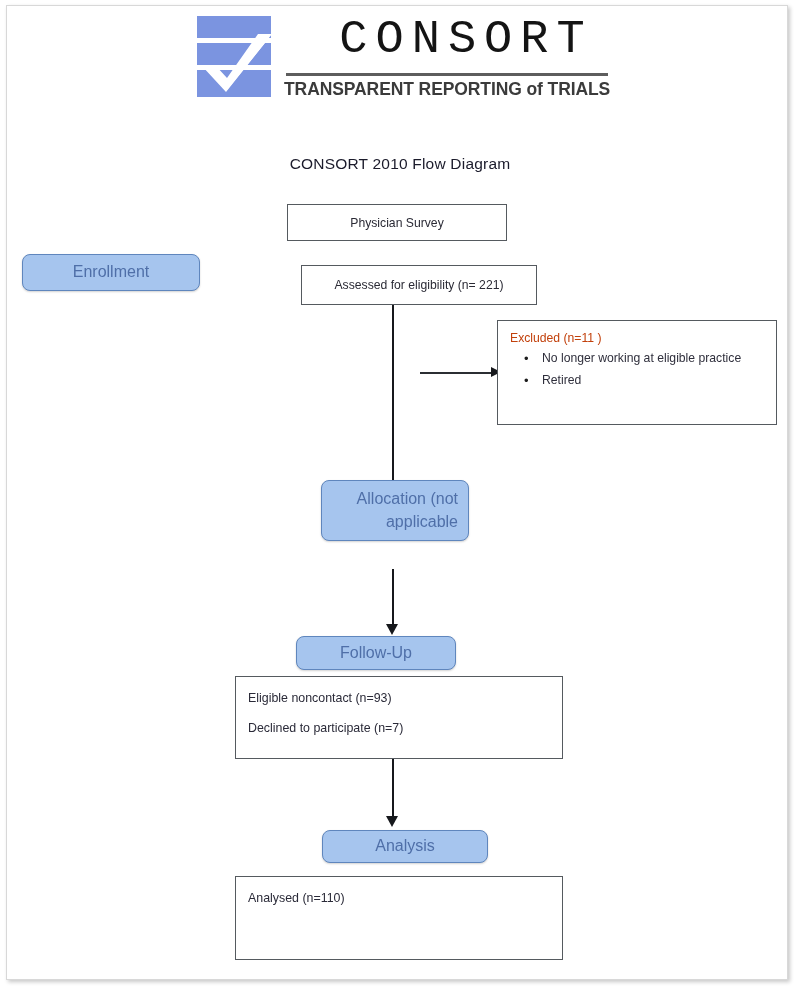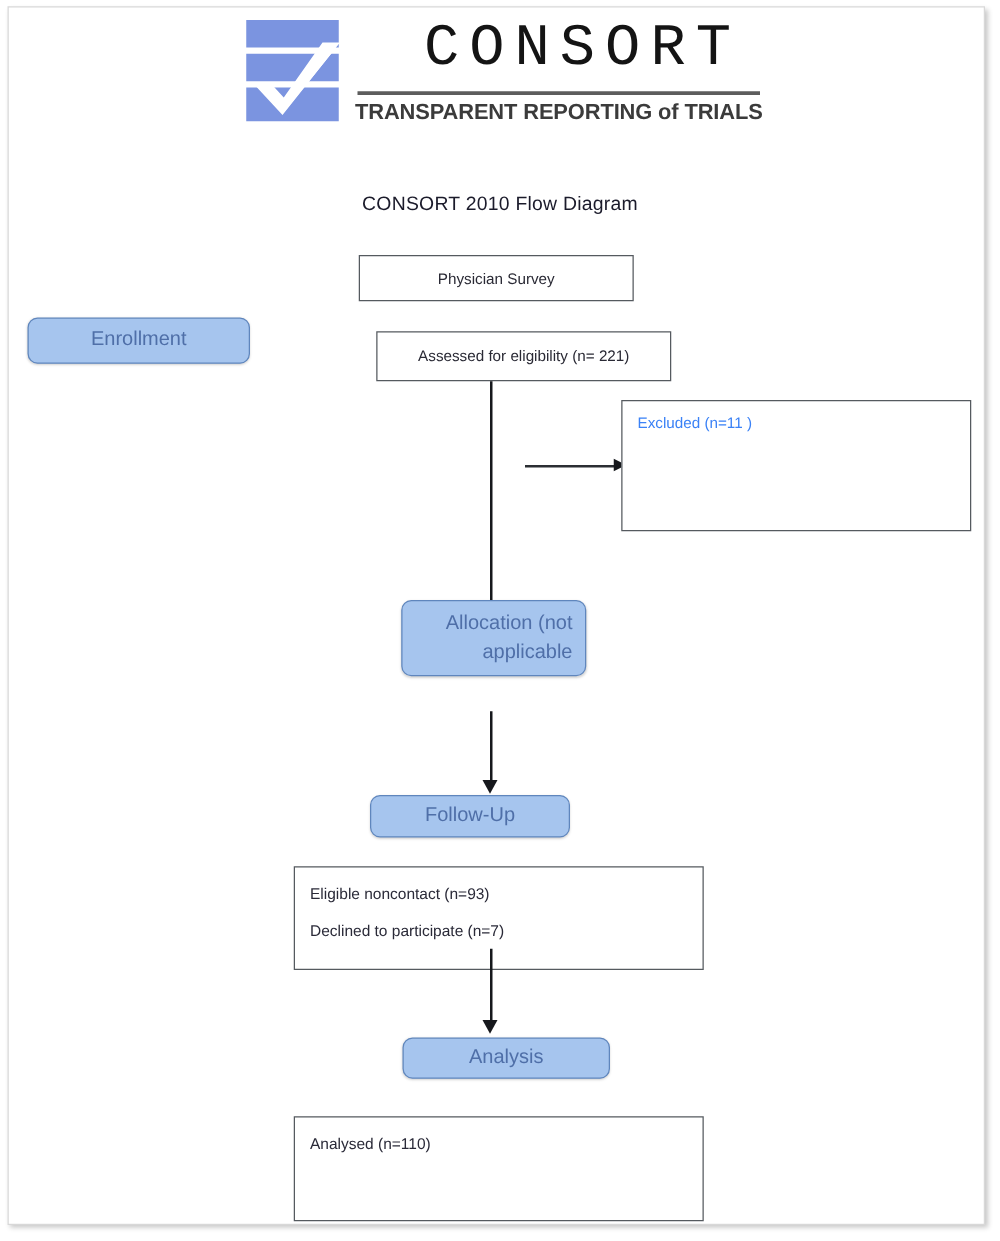--- a/index.html
+++ b/index.html
@@ -172,21 +172,21 @@
     border-bottom: 5.5px solid transparent;
     border-left: 10px solid #16181c;
   }
 
   
   #excluded-box {
     padding: 10px 8px 8px 12px;
   }
   #excluded-heading {
     font-size: 12.2px;
-    color: #3b82f6;
+    color: #c2410c;
     margin: 0 0 4px 0;
   }
   #excluded-list {
     margin: 0;
     padding: 0 0 0 32px;
     list-style: none;
   }
   #excluded-list li {
     position: relative;
     font-size: 12.2px;
@@ -199,21 +199,20 @@
     position: absolute;
     left: -18px;
     top: -1px;
     font-size: 13px;
     color: #1d1d1d;
   }
 
   
   .detail-box {
     padding: 14px 10px 10px 12px;
-    margin-top: 17px;
   }
   .detail-line {
     font-size: 12.4px;
     color: #2a2a38;
     margin-bottom: 16px;
   }
   .detail-line:last-child { margin-bottom: 0; }
 </style>
 </head>
 <body>
@@ -257,20 +256,24 @@
   </div>
 
   <div class="v-line" style="left:392px; top:305px; height:200px;"></div>
   <div class="arrow-down" style="left:386px; top:500px;"></div>
 
   <div class="h-line" style="left:420px; top:372px; width:72px;"></div>
   <div class="arrow-right" style="left:491px; top:367px;"></div>
 
   <div class="flow-box" id="excluded-box" style="left:497px; top:320px; width:280px; height:105px;">
     <p id="excluded-heading">Excluded  (n=11 )</p>
+    <ul id="excluded-list">
+      <li>No longer working at eligible practice</li>
+      <li>Retired</li>
+    </ul>
   </div>
 
   <div class="stage-badge" style="left:321px; top:480px; width:148px; height:61px; padding:16px 10px;">
     <span>Allocation (not applicable</span>
   </div>
 
   <div class="v-line" style="left:392px; top:569px; height:60px;"></div>
   <div class="arrow-down" style="left:386px; top:624px;"></div>
 
   <div class="stage-badge" style="left:296px; top:636px; width:160px; height:34px;">

